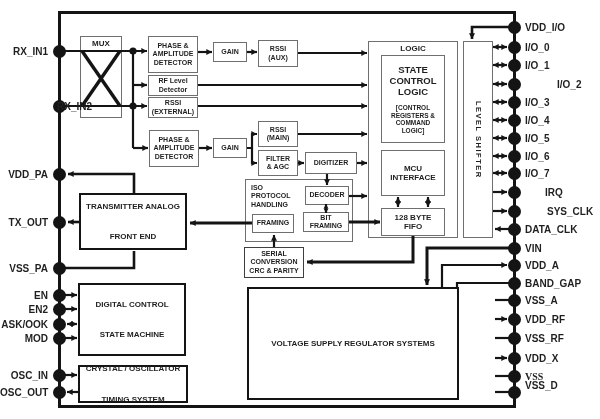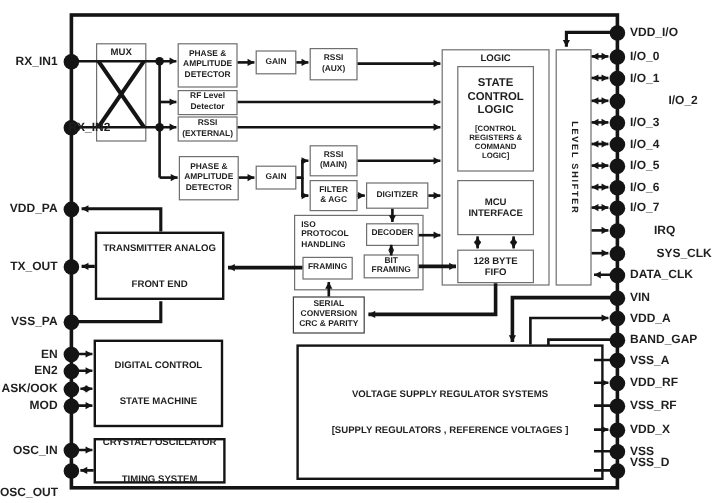--- a/index.html
+++ b/index.html
@@ -116,23 +116,22 @@
       <span>FRONT END</span>
     </div>
     <div class="box black" style="left: 78px; top: 283px; width: 108px; height: 73px; font-size: 8px;">
       <span>DIGITAL CONTROL</span>
       <span>STATE MACHINE</span>
     </div>
     <div class="box black" style="left: 78px; top: 365px; width: 110px; height: 38px; font-size: 8px;">
       <span>CRYSTAL / OSCILLATOR</span>
       <span>TIMING SYSTEM</span>
     </div>
-    <div class="box black" style="left: 247px; top: 287px; width: 256px; height: 113px; font-size: 8px;">
+    <div class="box black" style="left: 247px; top: 287px; width: 212px; height: 113px; font-size: 8px;">
       <span>VOLTAGE SUPPLY REGULATOR SYSTEMS</span>
-      <span>[SUPPLY REGULATORS , REFERENCE VOLTAGES ]</span>
     </div>
     <svg width="600" height="419" id="wires">
       <g>
         <polyline points="58,51 147,51" fill="none" stroke="#141414" stroke-width="2.2"></polyline>
         <polygon points="147,51 141.3,54 141.3,48" fill="#141414"></polygon>
       </g>
       <g>
         <polyline points="133,51 133,148" fill="none" stroke="#141414" stroke-width="2.2"></polyline>
       </g>
       <g>
@@ -372,21 +371,21 @@
     <div class="pin-label left" style="top: 289.5px;">EN</div>
     <div class="pin" style="left: 53px; top: 302.5px; background: rgb(20, 20, 20);"></div>
     <div class="pin-label left" style="top: 303.5px;">EN2</div>
     <div class="pin" style="left: 53px; top: 317.5px; background: rgb(20, 20, 20);"></div>
     <div class="pin-label left" style="top: 318.5px;">ASK/OOK</div>
     <div class="pin" style="left: 53px; top: 331.5px; background: rgb(20, 20, 20);"></div>
     <div class="pin-label left" style="top: 332.5px;">MOD</div>
     <div class="pin" style="left: 53px; top: 368.5px; background: rgb(20, 20, 20);"></div>
     <div class="pin-label left" style="top: 369.5px;">OSC_IN</div>
     <div class="pin" style="left: 53px; top: 385.5px; background: rgb(20, 20, 20);"></div>
-    <div class="pin-label left" style="top: 386.5px; margin-top: 18px;">OSC_OUT</div>
+    <div class="pin-label left" style="top: 386.5px;">OSC_OUT</div>
     <div class="pin" style="left: 508px; top: 20.5px; background: rgb(20, 20, 20);"></div>
     <div class="pin-label right" style="top: 21.5px;">VDD_I/O</div>
     <div class="pin" style="left: 508px; top: 40.5px; background: rgb(20, 20, 20);"></div>
     <div class="pin-label right" style="top: 41.5px;">I/O_0</div>
     <div class="pin" style="left: 508px; top: 58.5px; background: rgb(20, 20, 20);"></div>
     <div class="pin-label right" style="top: 59.5px;">I/O_1</div>
     <div class="pin" style="left: 508px; top: 77.5px; background: rgb(20, 20, 20);"></div>
     <div class="pin-label right" style="top: 78.5px; margin-left: 32px;">I/O_2</div>
     <div class="pin" style="left: 508px; top: 95.5px; background: rgb(20, 20, 20);"></div>
     <div class="pin-label right" style="top: 96.5px;">I/O_3</div>
@@ -412,16 +411,16 @@
     <div class="pin-label right" style="top: 277.5px;">BAND_GAP</div>
     <div class="pin" style="left: 508px; top: 293.5px; background: rgb(20, 20, 20);"></div>
     <div class="pin-label right" style="top: 294.5px;">VSS_A</div>
     <div class="pin" style="left: 508px; top: 312.5px; background: rgb(20, 20, 20);"></div>
     <div class="pin-label right" style="top: 313.5px;">VDD_RF</div>
     <div class="pin" style="left: 508px; top: 331.5px; background: rgb(20, 20, 20);"></div>
     <div class="pin-label right" style="top: 332.5px;">VSS_RF</div>
     <div class="pin" style="left: 508px; top: 351.5px; background: rgb(20, 20, 20);"></div>
     <div class="pin-label right" style="top: 352.5px;">VDD_X</div>
     <div class="pin" style="left: 508px; top: 369.5px; background: rgb(20, 20, 20);"></div>
-    <div class="pin-label right" style="top: 370.5px;">VSS</div>
+    <div class="pin-label right" style="top: 370.5px; font-family: Liberation Serif, serif;">VSS</div>
     <div class="pin" style="left: 508px; top: 385.5px; background: rgb(20, 20, 20);"></div>
     <div class="pin-label right" style="top: 380px;">VSS_D</div>
   </div>
 
 </body></html>

